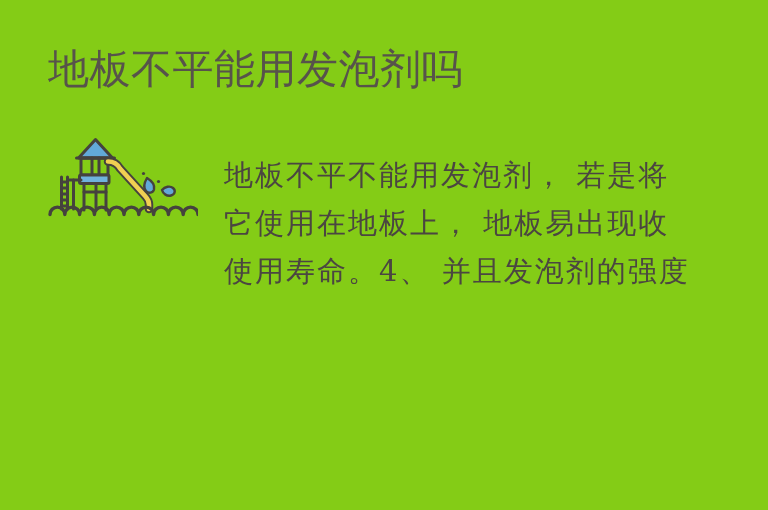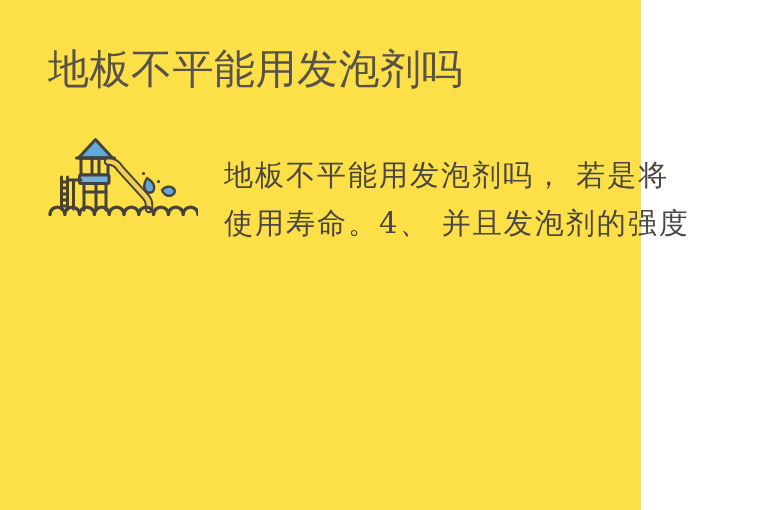--- a/index.html
+++ b/index.html
@@ -3,23 +3,23 @@
 <meta charset="utf-8">
 <style>
   * { margin: 0; padding: 0; box-sizing: border-box; }
   html, body { width: 768px; height: 510px; }
   body {
     font-family: "DejaVu Sans", sans-serif;
     overflow: hidden;
   }
   .page {
     position: relative;
-    width: 641px;
+    width: 768px;
     height: 510px;
-    background: #fde047;
+    background: #84cc16;
   }
   .article-title {
     position: absolute;
     left: 48px;
     top: 46px;
     font-size: 41px;
     line-height: 1.15;
     font-weight: 500;
     letter-spacing: 0.5px;
     color: #57534b;
@@ -96,18 +96,19 @@
         <path d="M 101 46 C 98 51 97.5 56 100 59 C 102.5 62 107 61 108 57.5 C 109 53.5 106 49 101 46 Z" fill="#62a9d8" stroke-width="2.4"></path>
         <path d="M 116 58 C 119 54.5 124 53.5 127 56 C 130 58.5 129 62.5 125 63.5 C 121 64.5 117 62 116 58 Z" fill="#62a9d8" stroke-width="2.4"></path>
         <circle cx="97.5" cy="41.5" r="1.6" fill="#45423e" stroke="none"></circle>
         <circle cx="112.5" cy="49.5" r="1.6" fill="#45423e" stroke="none"></circle>
 
         <path d="M 4 82.5 a 7.4 7.4 0 0 1 14.8 0 a 7.4 7.4 0 0 1 14.8 0 a 7.4 7.4 0 0 1 14.8 0 a 7.4 7.4 0 0 1 14.8 0 a 7.4 7.4 0 0 1 14.8 0 a 7.4 7.4 0 0 1 14.8 0 a 7.4 7.4 0 0 1 14.8 0 a 7.4 7.4 0 0 1 14.8 0 a 7.4 7.4 0 0 1 14.8 0 a 7.4 7.4 0 0 1 14.8 0" stroke-width="3.4"></path>
       </svg>
     </div>
 
     <div class="article-body">
-      <div class="body-line">地板不平能用发泡剂吗， 若是将</div>
+      <div class="body-line">地板不平不能用发泡剂， 若是将</div>
+      <div class="body-line">它使用在地板上， 地板易出现收</div>
       <div class="body-line">使用寿命。4、 并且发泡剂的强度</div>
     </div>
 
   </div>
 </div>
 
 </body></html>

